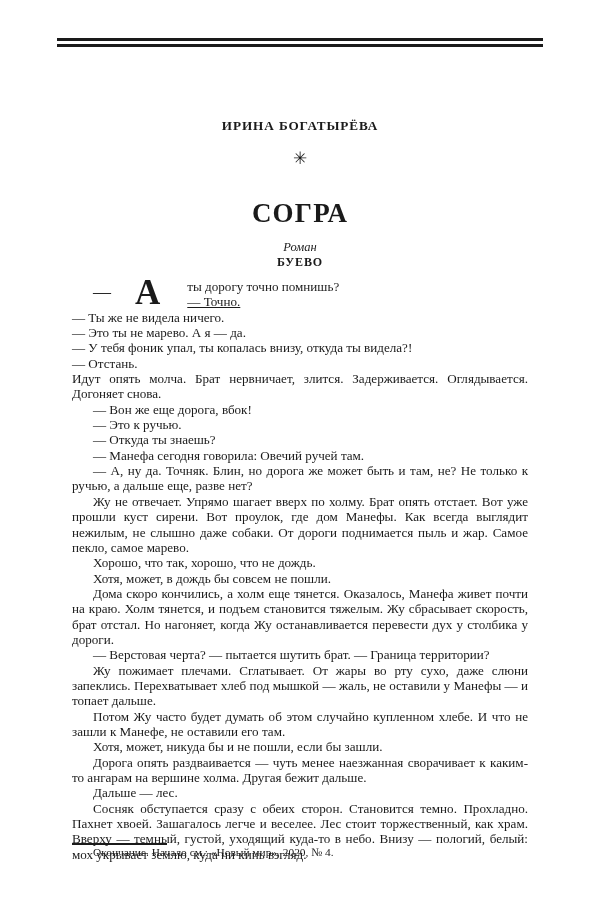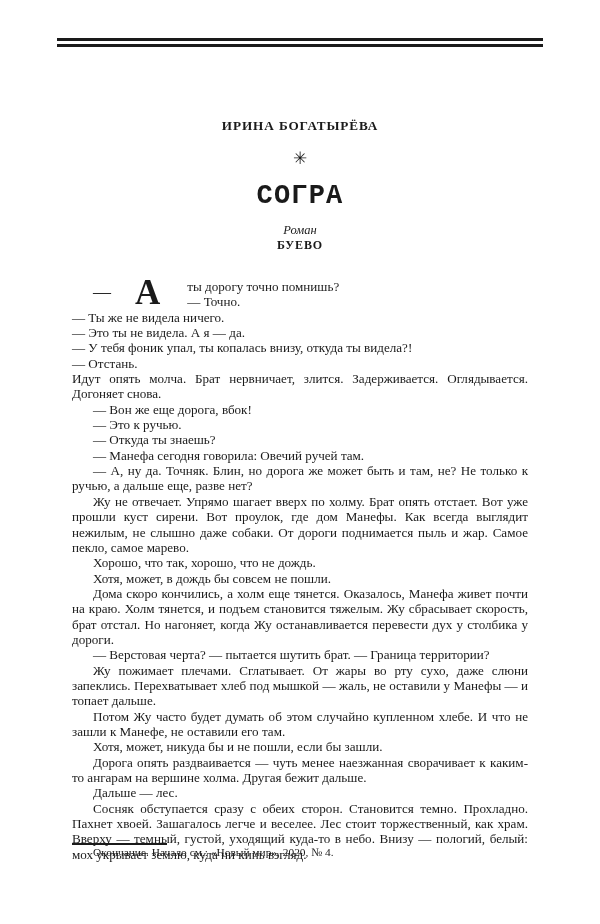--- a/index.html
+++ b/index.html
@@ -51,22 +51,21 @@
     font-size: 17px;
     line-height: 1;
     margin-top: 16px;
     font-family: "DejaVu Sans", sans-serif;
   }
   .title {
     font-size: 27px;
     font-weight: bold;
     letter-spacing: 1.2px;
     line-height: 1.1;
-    margin-top: 15px;
-    font-family: Liberation Mono, monospace;
+    margin-top: 32px;
   }
   .subtitle {
     font-size: 12.5px;
     font-style: italic;
     margin-top: 11px;
     line-height: 1.2;
   }
   .section-head {
     font-size: 12px;
     font-weight: bold;
@@ -114,20 +113,21 @@
     line-height: 27px;
     margin-right: 3px;
   }
   .opener .lead-text {
     display: block;
     padding-left: 2px;
   }
   .opener .second-line {
     display: block;
     padding-left: 36px;
+    text-decoration: underline;
   }
 
   
   .footnote {
     position: absolute;
     left: 72px;
     top: 843px;
     width: 456px;
   }
   .footnote .fn-rule {
@@ -162,21 +162,21 @@
   <div class="body">
 
     <p class="opener">
       <span class="dash-lead">—</span>
       <span class="dropcap">А</span>
       <span class="lead-text">ты дорогу точно помнишь?</span>
       <span class="second-line">— Точно.</span>
     </p>
 
     <p class="noindent">— Ты же не видела ничего.</p>
-    <p class="noindent">— Это ты не видела. А я — да.</p>
+    <p class="noindent">— Это ты не марево. А я — да.</p>
     <p class="noindent">— У тебя фоник упал, ты копалась внизу, откуда ты видела?!</p>
     <p class="noindent">— Отстань.</p>
     <p class="noindent">Идут опять молча. Брат нервничает, злится. Задерживается. Оглядывается. Догоняет снова.</p>
     <p>— Вон же еще дорога, вбок!</p>
     <p>— Это к ручью.</p>
     <p>— Откуда ты знаешь?</p>
     <p>— Манефа сегодня говорила: Овечий ручей там.</p>
     <p>— А, ну да. Точняк. Блин, но дорога же может быть и там, не? Не только к ручью, а дальше еще, разве нет?</p>
     <p>Жу не отвечает. Упрямо шагает вверх по холму. Брат опять отстает. Вот уже прошли куст сирени. Вот проулок, где дом Манефы. Как всегда выглядит нежилым, не слышно даже собаки. От дороги поднимается пыль и жар. Самое пекло, самое марево.</p>
     <p>Хорошо, что так, хорошо, что не дождь.</p>

